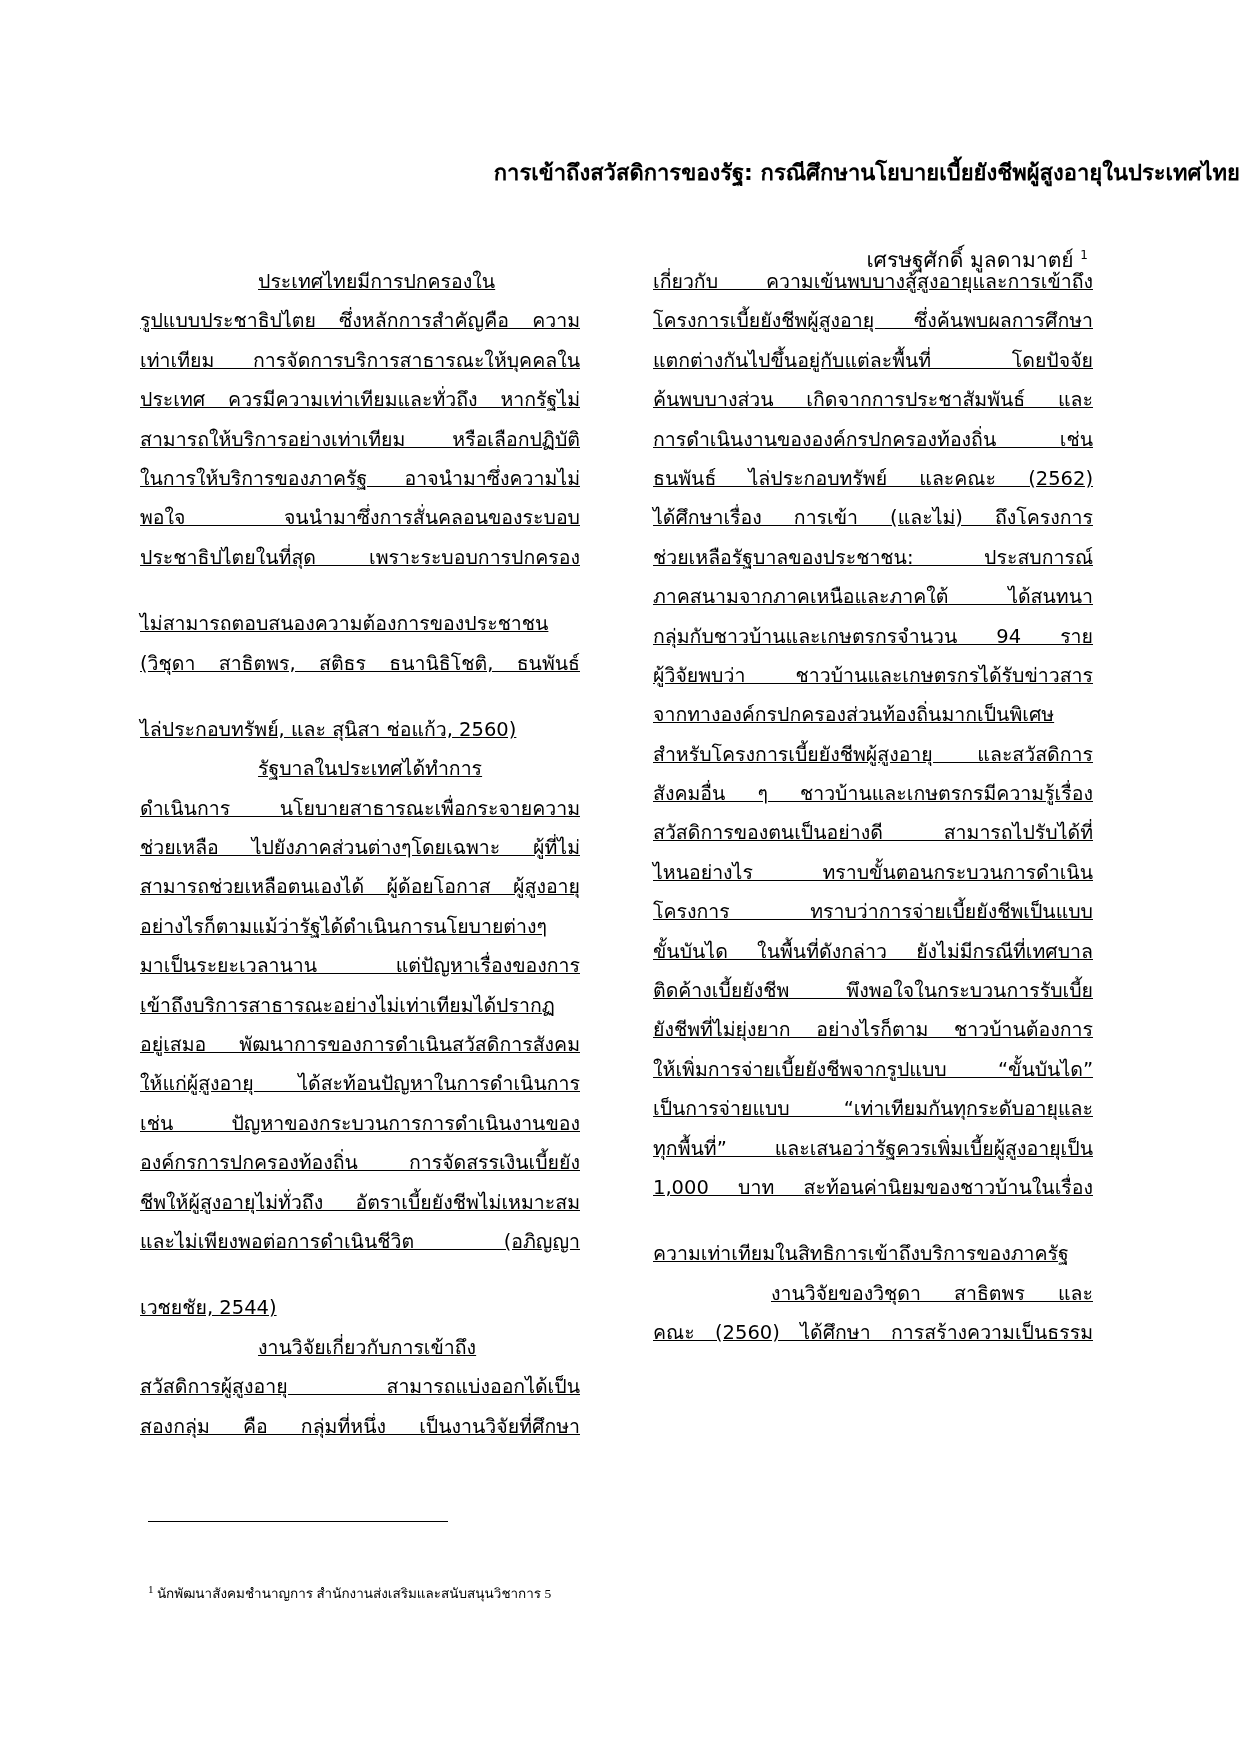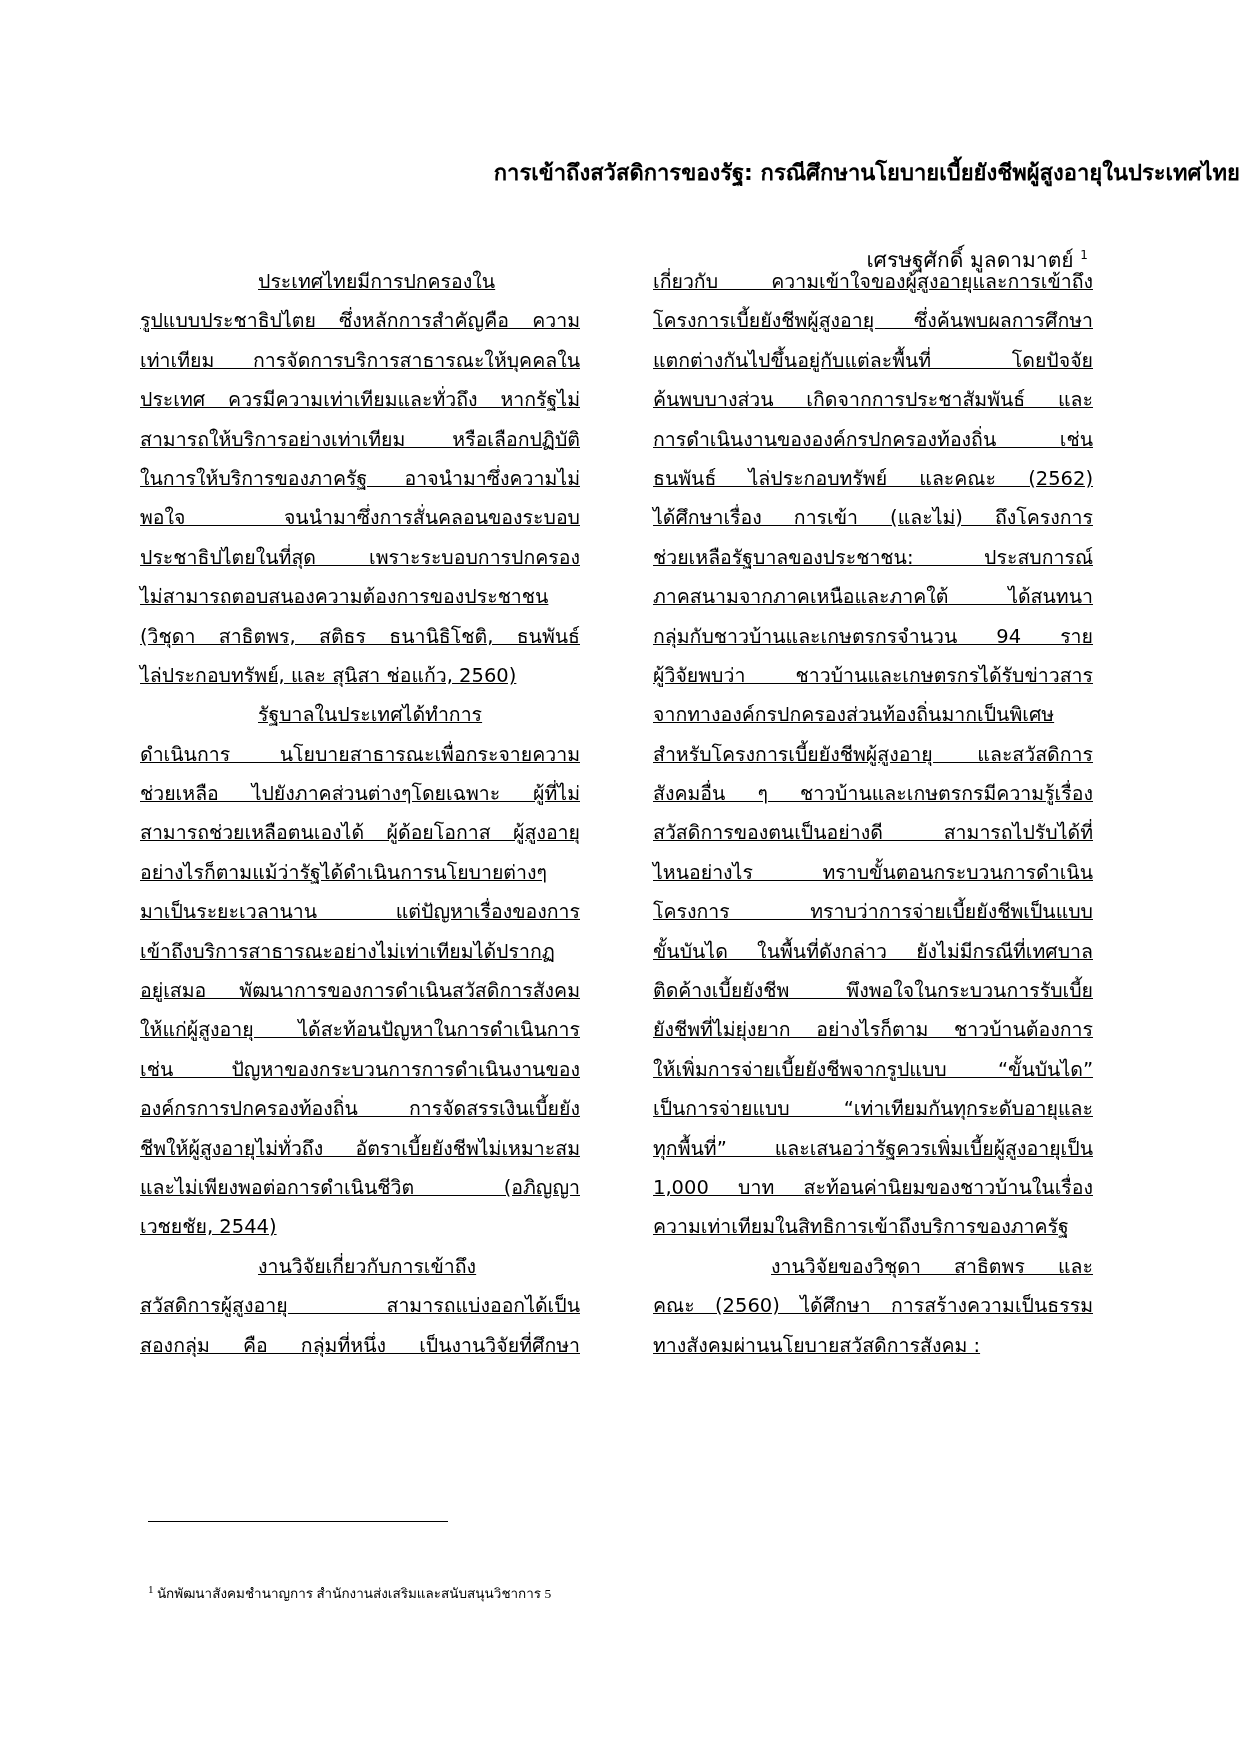--- a/index.html
+++ b/index.html
@@ -2,21 +2,21 @@
 <html><head>
 <meta charset="utf-8">
 <style>
   html, body { margin:0; padding:0; background:#fff; }
   body { width:1240px; height:1755px; position:relative; overflow:hidden; font-family:"DejaVu Sans", sans-serif; color:#000; }
   .title { position:absolute; top:155px; left:0; width:1240px; text-align:right; font-weight:bold; font-size:22px; }
   .author { position:absolute; top:203px; right:152px; font-size:21px;margin-top:40px; }
   .author sup { font-size:12px; }
   .col { position:absolute; top:262px; width:440px; font-size:19.5px; line-height:39.4px;text-decoration:underline; }
   .col .ln { white-space:nowrap; height:39.4px; text-align:justify; text-align-last:justify; }
-  .col .ln.last { text-align-last:left; }
+  .col .ln.last { text-align-last:left;margin-top:27px; }
   .col .ln.ind { padding-left:118px; }
   .left { left:140px; }
   .right { left:653px; }
   .rule { position:absolute; top:1521px; left:148px; width:300px; border-top:1.5px solid #000; }
   .foot { position:absolute; top:1582px; left:148px; font-size:13.5px;font-family:Liberation Serif, serif; }
   .foot sup { font-size:11px; }
 </style>
 </head>
 <body>
 
@@ -47,21 +47,21 @@
     <div class="ln">เช่น ปัญหาของกระบวนการการดำเนินงานของ</div>
     <div class="ln">องค์กรการปกครองท้องถิ่น การจัดสรรเงินเบี้ยยัง</div>
     <div class="ln">ชีพให้ผู้สูงอายุไม่ทั่วถึง อัตราเบี้ยยังชีพไม่เหมาะสม</div>
     <div class="ln">และไม่เพียงพอต่อการดำเนินชีวิต (อภิญญา</div>
     <div class="ln last">เวชยชัย, 2544)</div>
     <div class="ln ind">งานวิจัยเกี่ยวกับการเข้าถึง</div>
     <div class="ln">สวัสดิการผู้สูงอายุ สามารถแบ่งออกได้เป็น</div>
     <div class="ln">สองกลุ่ม คือ กลุ่มที่หนึ่ง เป็นงานวิจัยที่ศึกษา</div>
   </div>
 <div class="col right" id="rc">
-    <div class="ln">เกี่ยวกับ ความเข้าใจของผู้สูงอายุและการเข้าถึง</div>
+    <div class="ln">เกี่ยวกับ ความเข้นพบบางสู้สูงอายุและการเข้าถึง</div>
     <div class="ln">โครงการเบี้ยยังชีพผู้สูงอายุ ซึ่งค้นพบผลการศึกษา</div>
     <div class="ln">แตกต่างกันไปขึ้นอยู่กับแต่ละพื้นที่ โดยปัจจัย</div>
     <div class="ln">ค้นพบบางส่วน เกิดจากการประชาสัมพันธ์ และ</div>
     <div class="ln">การดำเนินงานขององค์กรปกครองท้องถิ่น เช่น</div>
     <div class="ln">ธนพันธ์ ไล่ประกอบทรัพย์ และคณะ (2562)</div>
     <div class="ln">ได้ศึกษาเรื่อง การเข้า (และไม่) ถึงโครงการ</div>
     <div class="ln">ช่วยเหลือรัฐบาลของประชาชน: ประสบการณ์</div>
     <div class="ln">ภาคสนามจากภาคเหนือและภาคใต้ ได้สนทนา</div>
     <div class="ln">กลุ่มกับชาวบ้านและเกษตรกรจำนวน 94 ราย</div>
     <div class="ln">ผู้วิจัยพบว่า ชาวบ้านและเกษตรกรได้รับข่าวสาร</div>
@@ -74,17 +74,16 @@
     <div class="ln">ขั้นบันได ในพื้นที่ดังกล่าว ยังไม่มีกรณีที่เทศบาล</div>
     <div class="ln">ติดค้างเบี้ยยังชีพ พึงพอใจในกระบวนการรับเบี้ย</div>
     <div class="ln">ยังชีพที่ไม่ยุ่งยาก อย่างไรก็ตาม ชาวบ้านต้องการ</div>
     <div class="ln">ให้เพิ่มการจ่ายเบี้ยยังชีพจากรูปแบบ “ขั้นบันได”</div>
     <div class="ln">เป็นการจ่ายแบบ “เท่าเทียมกันทุกระดับอายุและ</div>
     <div class="ln">ทุกพื้นที่” และเสนอว่ารัฐควรเพิ่มเบี้ยผู้สูงอายุเป็น</div>
     <div class="ln">1,000 บาท สะท้อนค่านิยมของชาวบ้านในเรื่อง</div>
     <div class="ln last">ความเท่าเทียมในสิทธิการเข้าถึงบริการของภาครัฐ</div>
     <div class="ln ind">งานวิจัยของวิชุดา สาธิตพร และ</div>
     <div class="ln">คณะ (2560) ได้ศึกษา การสร้างความเป็นธรรม</div>
-    <div class="ln last">ทางสังคมผ่านนโยบายสวัสดิการสังคม :</div>
   </div>
 
 <div class="rule"></div>
 <div class="foot"><sup>1</sup> <span>นักพัฒนาสังคมชำนาญการ สำนักงานส่งเสริมและสนับสนุนวิชาการ 5</span></div>
 
 </body></html>

